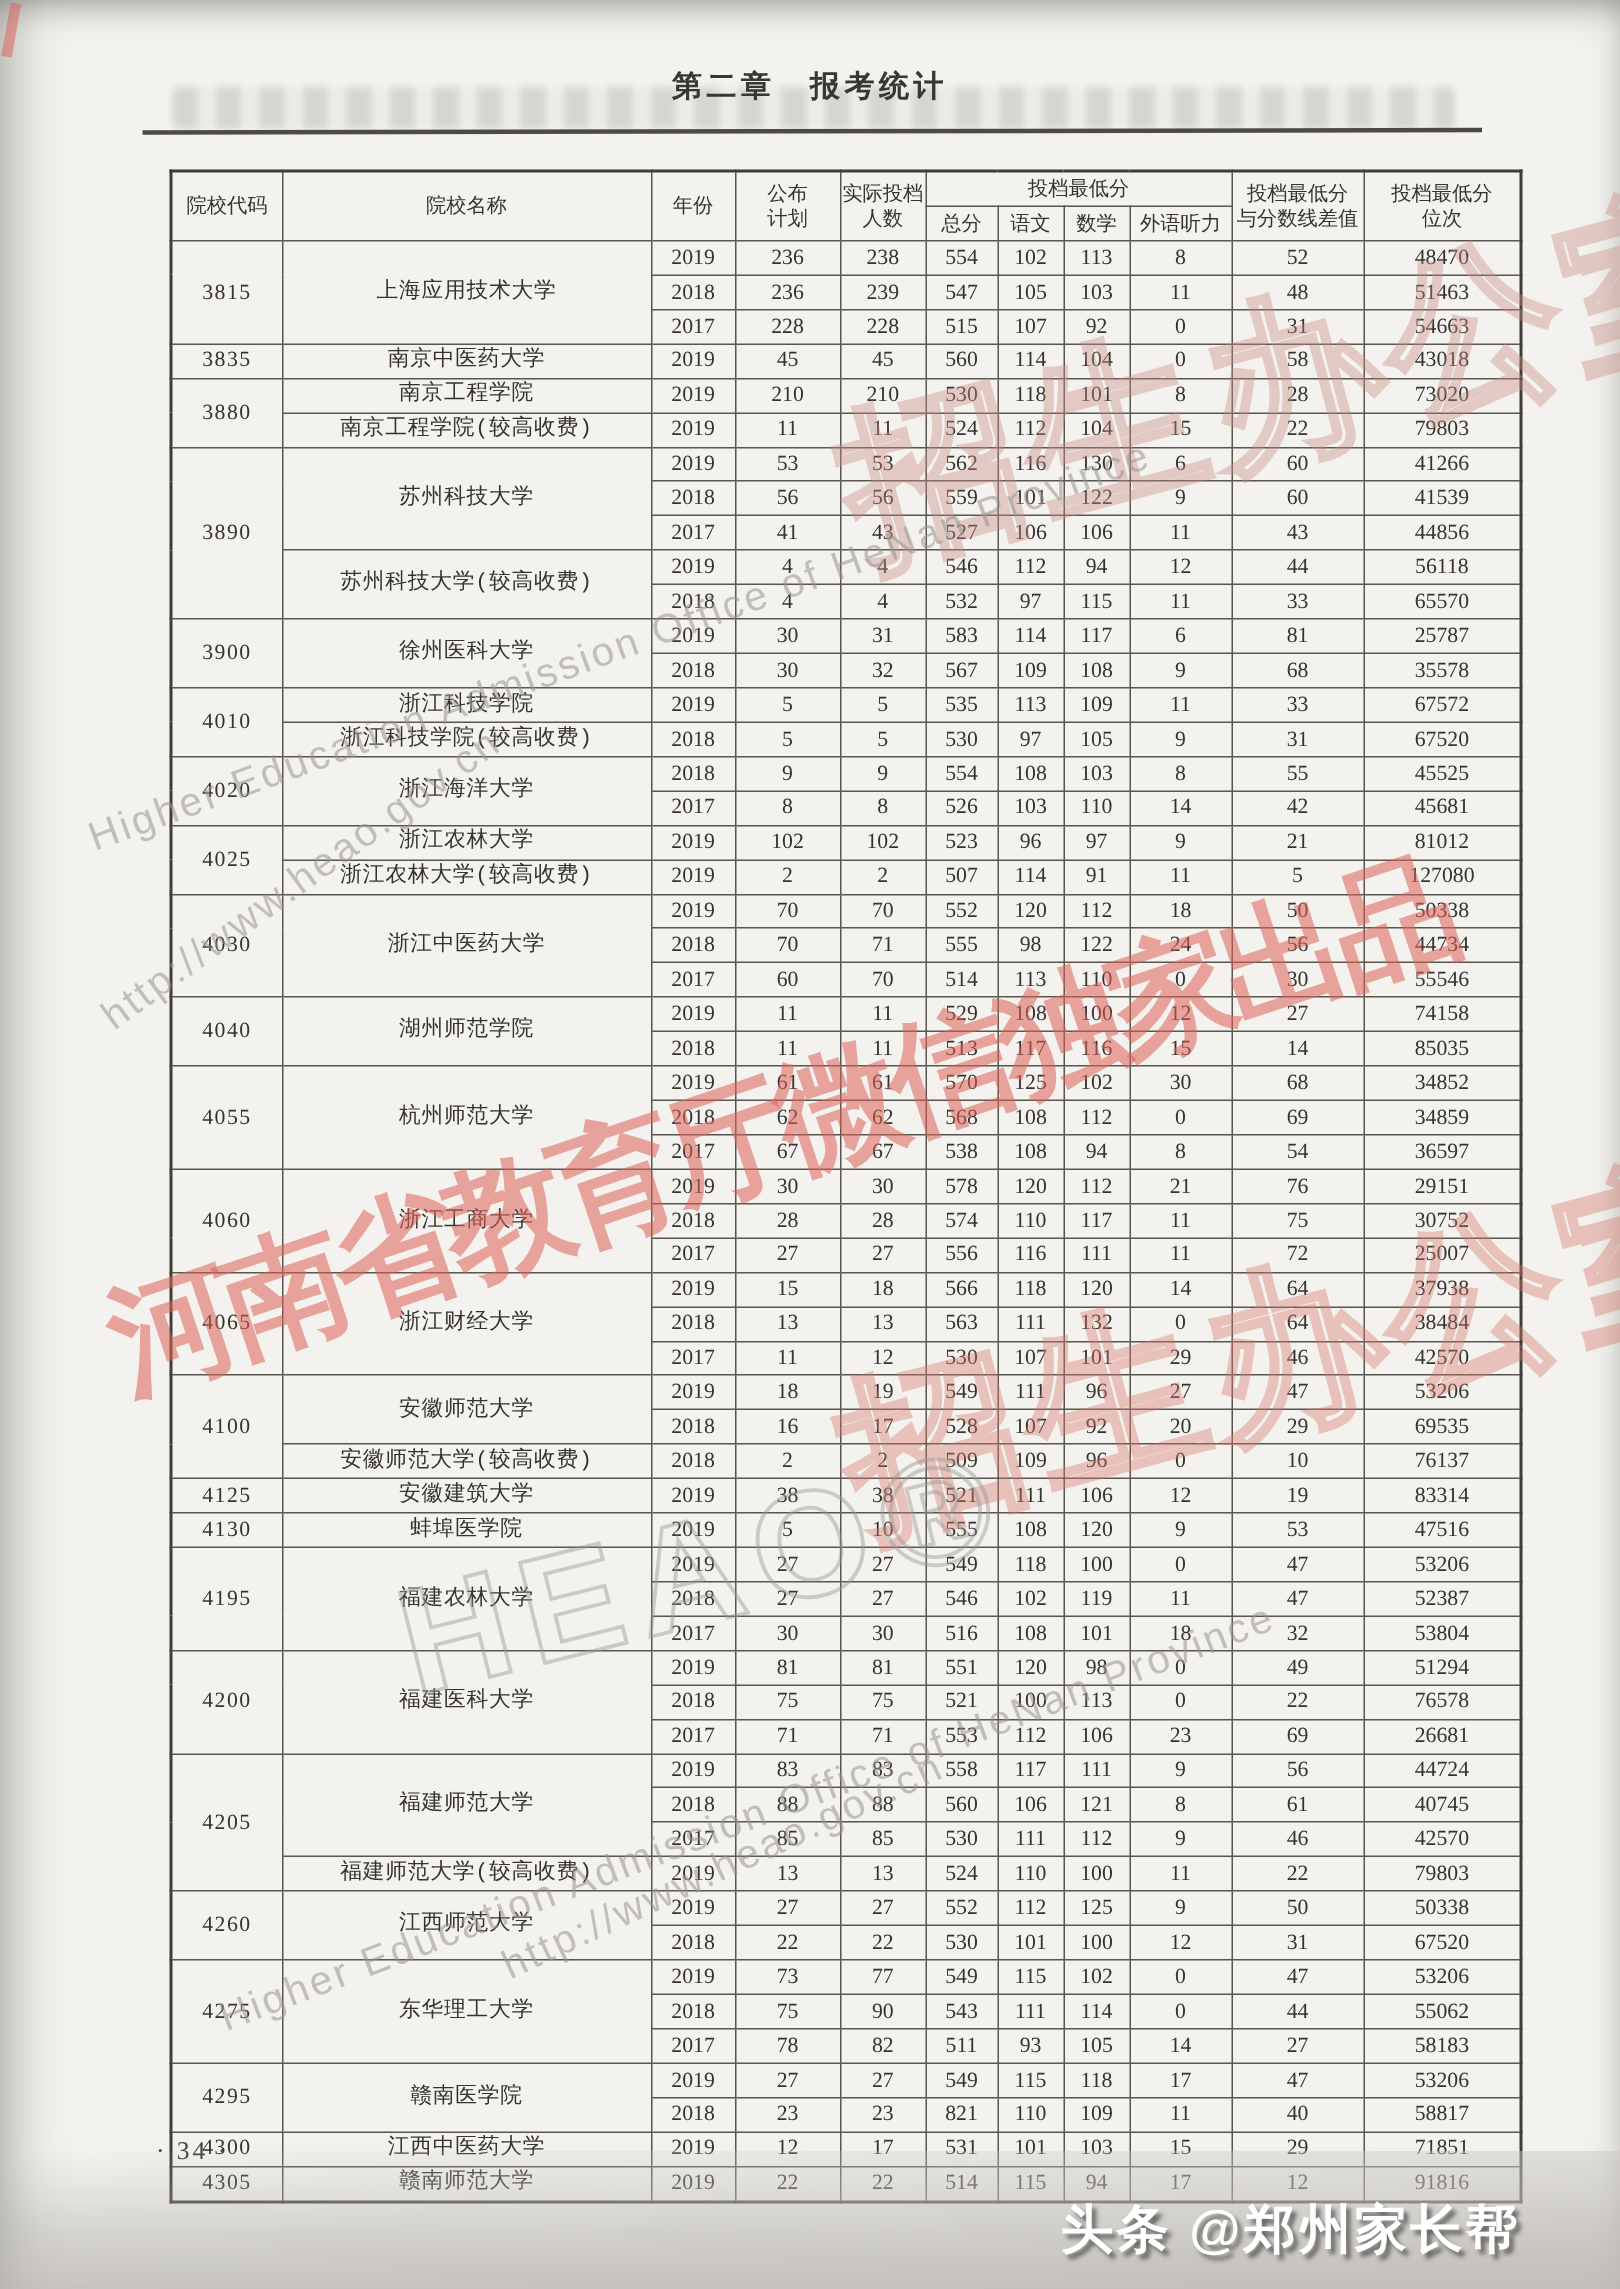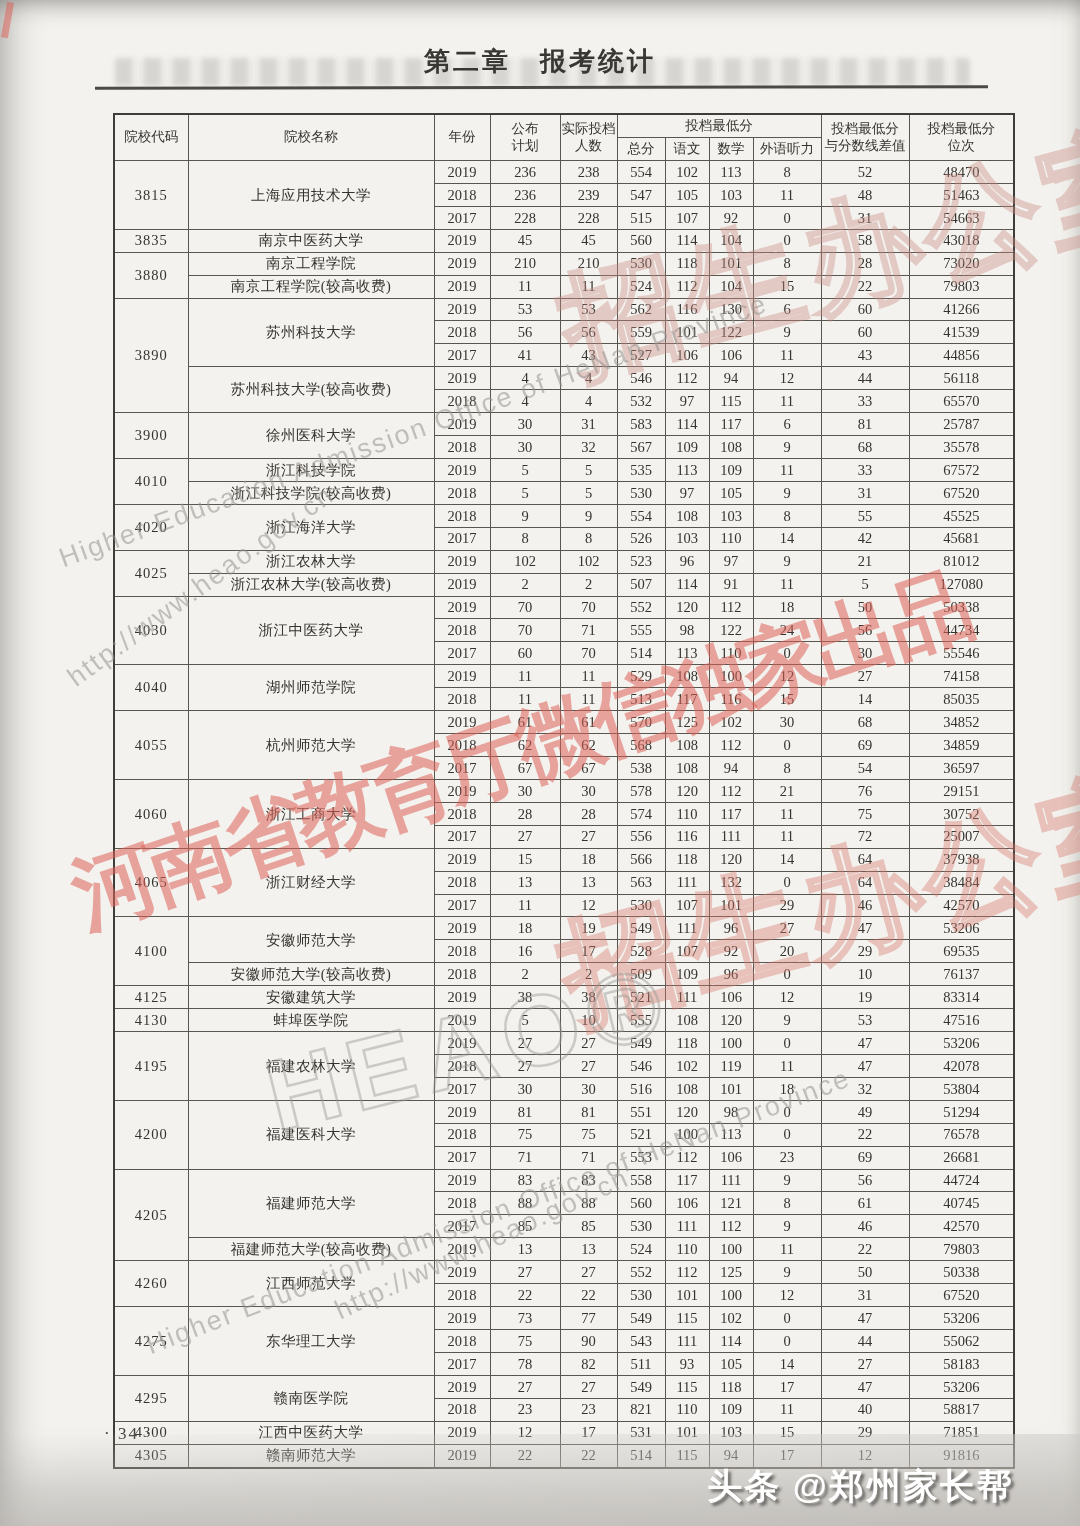--- a/index.html
+++ b/index.html
@@ -14,37 +14,37 @@
       inset 0 -70px 55px -32px rgba(130,127,122,.38);
   }
   
   .ghost-strip{
     position:absolute;left:115px;top:58px;width:855px;height:28px;z-index:1;
     background:repeating-linear-gradient(90deg,rgba(142,140,136,.28) 0 17px,rgba(142,140,136,.05) 17px 29px);
     filter:blur(2.5px);border-radius:4px;
   }
   .chapter{
     position:absolute;left:0;right:0;top:44px;z-index:2;text-align:center;
-    font-size:26px;font-weight:bold;letter-spacing:3px;color:#393734;
+    font-size:20px;font-weight:bold;letter-spacing:3px;color:#393734;
   }
   .rule{position:absolute;left:95px;top:86px;width:893px;height:3px;background:#4d4a46;z-index:2;transform:rotate(-.1deg);}
   .corner-mark{position:absolute;left:4px;top:2px;width:7px;height:36px;background:rgba(219,92,82,.5);transform:rotate(10deg);z-index:6;}
   
   table.stats{
     position:absolute;left:113px;top:113px;width:900px;z-index:3;
     border-collapse:collapse;table-layout:fixed;
   }
   table.stats th,table.stats td{
     border:1px solid #59554f;color:#36332e;text-align:center;
     padding:0;overflow:hidden;
   }
   table.stats{border:2px solid #403c37;}
   table.stats th{font-size:13.5px;font-weight:normal;height:22px;white-space:pre-line;line-height:1.2;}
   table.stats td{font-size:14.5px;height:21.93px;line-height:1;}
-  td.name-cell{text-align:left;padding-left:11px;font-size:14px;letter-spacing:.5px;}
+  td.name-cell{text-align:left;padding-left:11px;font-size:14px;letter-spacing:.5px;font-family:Liberation Mono, monospace;}
   td.code-cell{font-size:14.5px;letter-spacing:1px;}
   col.c-code{width:74px}col.c-name{width:246px}col.c-year{width:56px}
   col.c-plan{width:70px}col.c-act{width:57px}col.c-tot{width:48px}
   col.c-chn{width:44px}col.c-mat{width:44px}col.c-lis{width:68px}
   col.c-dif{width:88px}col.c-rnk{width:105px}
   
   .wm{position:absolute;white-space:nowrap;transform-origin:left top;pointer-events:none;}
   .wm-red{
     left:58px;top:846px;z-index:5;font-size:84px;font-weight:900;letter-spacing:-6px;
     color:rgba(220,98,87,.55);transform:rotate(-18.5deg);
@@ -600,21 +600,21 @@
         </tr>
         <tr>
           <td>2018</td>
           <td>27</td>
           <td>27</td>
           <td>546</td>
           <td>102</td>
           <td>119</td>
           <td>11</td>
           <td>47</td>
-          <td>42078</td>
+          <td>52387</td>
         </tr>
         <tr>
           <td>2017</td>
           <td>30</td>
           <td>30</td>
           <td>516</td>
           <td>108</td>
           <td>101</td>
           <td>18</td>
           <td>32</td>

